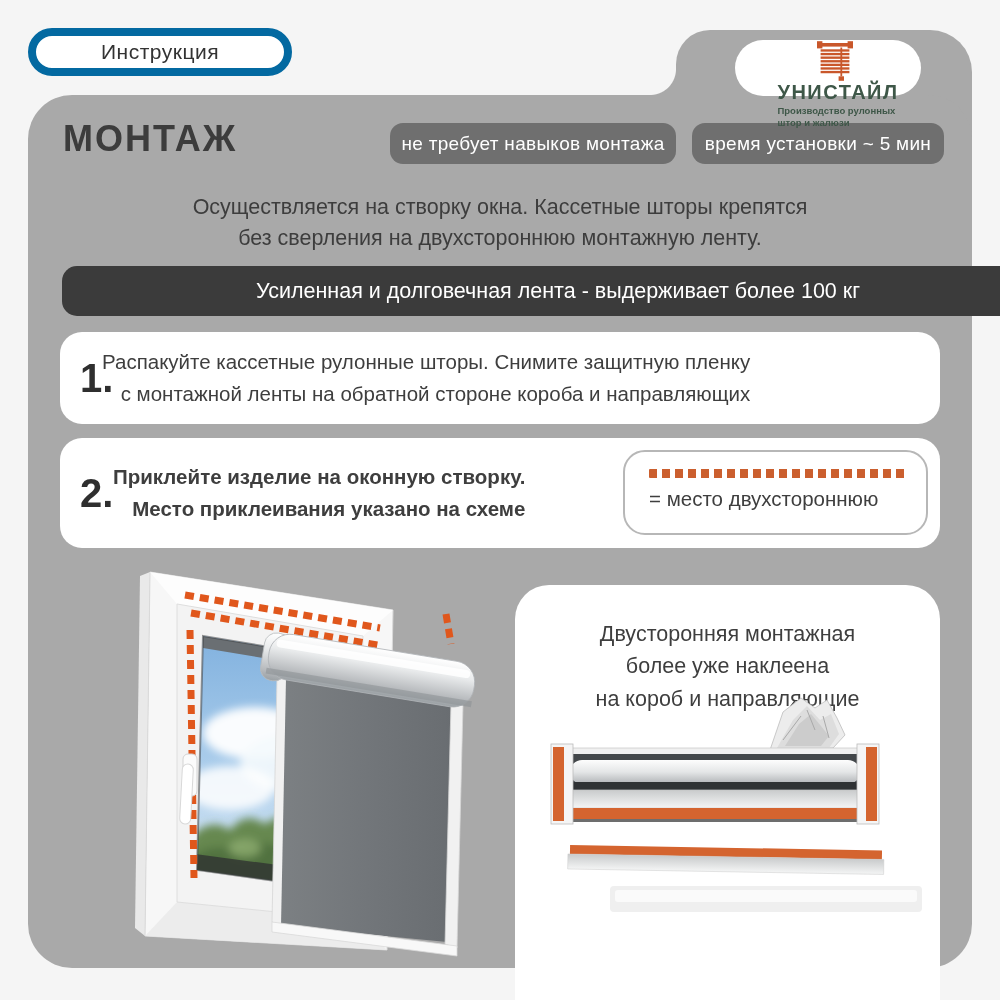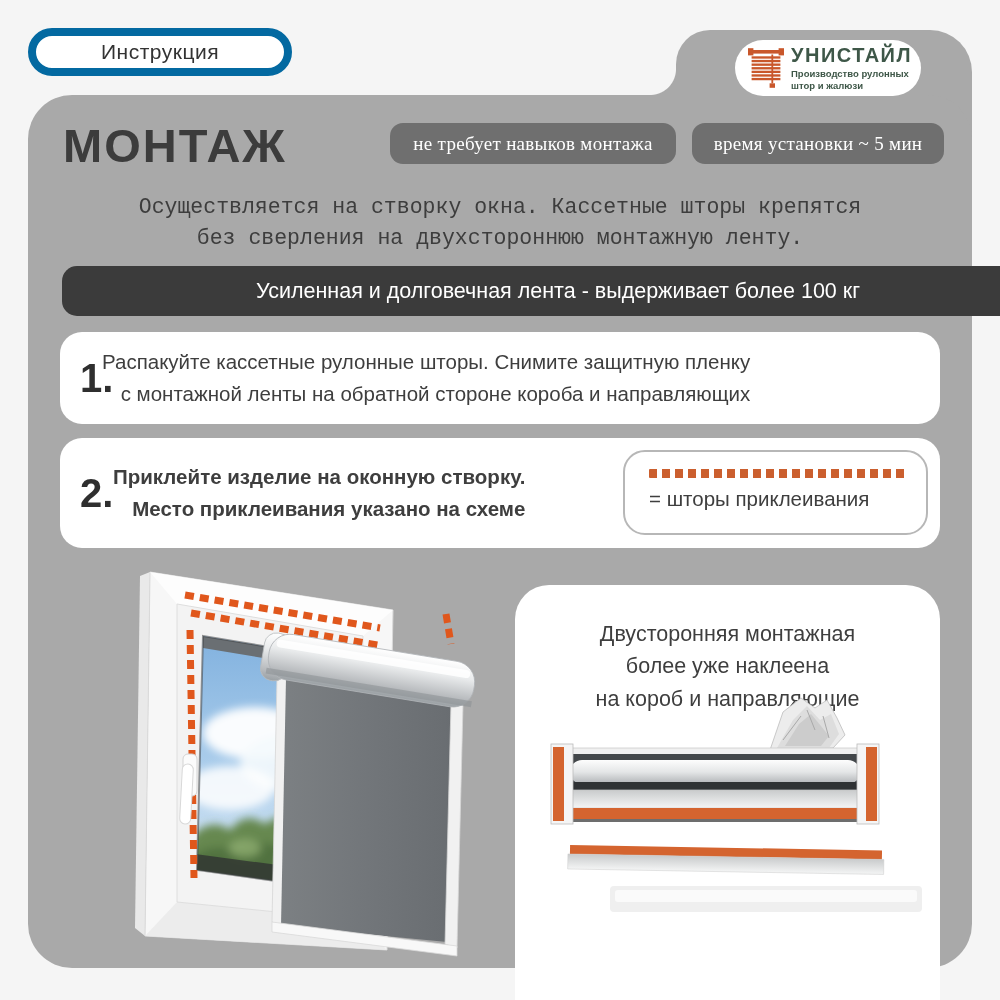--- a/index.html
+++ b/index.html
@@ -26,44 +26,44 @@
   }
   .tab-fillet{
     position:absolute; left:650px; top:69px; width:26px; height:26px; z-index:2;
     background:radial-gradient(circle at 0 0, #f5f5f5 25.5px, #a9a9a9 26.5px);
   }
 
   
   .logo-pill{
     position:absolute; left:735px; top:40px; width:186px; height:56px;
     background:#fff; border-radius:28px; z-index:3;
-    display:flex; align-items:center; padding-left:13px;
+    display:flex; align-items:center; padding-left:13px;flex-direction:column;
   }
   .logo-icon{ width:36px; height:42px; flex:0 0 auto; }
   .logo-text{ margin-left:7px; color:#3e5748; line-height:1; }
   .logo-name{ font-size:20px; font-weight:bold; letter-spacing:1.5px; }
   .logo-sub{ font-size:9.5px; font-weight:bold; margin-top:3px; line-height:1.25; }
 
   
   .title{
     position:absolute; left:63px; top:118px; z-index:2;
-    font-size:47px; font-weight:bold; color:#3c3c3c; letter-spacing:2px;
+    font-size:36px; font-weight:bold; color:#3c3c3c; letter-spacing:2px;
   }
   .badge{
     position:absolute; top:123px; height:41px; z-index:2;
     background:#6f6f6f; border-radius:13px; color:#fff;
     display:flex; align-items:center; justify-content:center;
-    font-size:19px; letter-spacing:.3px;font-family:Liberation Serif, serif;
+    font-size:19px; letter-spacing:.3px;
   }
   .badge-1{ left:390px; width:286px; }
   .badge-2{ left:692px; width:252px; }
 
   .intro{
     position:absolute; left:60px; top:192px; width:880px; z-index:2;
-    text-align:center; font-size:21.5px; color:#3d3d3d; line-height:1.45;font-family:Liberation Mono, monospace;
+    text-align:center; font-size:21.5px; color:#3d3d3d; line-height:1.45;
   }
   .intro span{ display:block; }
 
   .banner{
     position:absolute; left:62px; top:266px; width:992px; height:50px; z-index:2;
     background:#3b3b3b; border-radius:15px; color:#fff;
     display:flex; align-items:center; justify-content:center; font-size:21.5px;
   }
 
   
@@ -174,21 +174,21 @@
   </div>
 
   <div class="step step-2">
     <div class="step-num">2.</div>
     <div class="step-text">
       <span>Приклейте изделие на оконную створку.</span>
       <span>Место приклеивания указано на схеме</span>
     </div>
     <div class="legend-box">
       <div class="legend-dash"></div>
-      <div class="legend-text">= шторы приклеивания</div>
+      <div class="legend-text">= место двухстороннюю</div>
     </div>
   </div>
 
   <svg class="window-scene" viewBox="0 0 420 418">
     <defs>
       <linearGradient id="sky" x1="0" y1="0" x2="0" y2="1">
         <stop offset="0" stop-color="#7fb0de"></stop>
         <stop offset="0.55" stop-color="#aecfec"></stop>
         <stop offset="1" stop-color="#e3eef7"></stop>
       </linearGradient>

